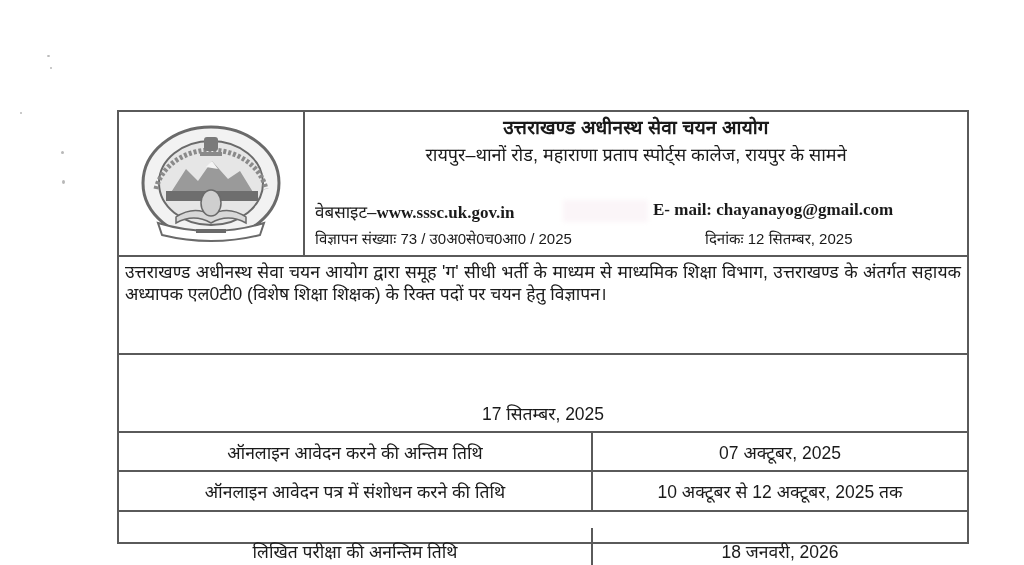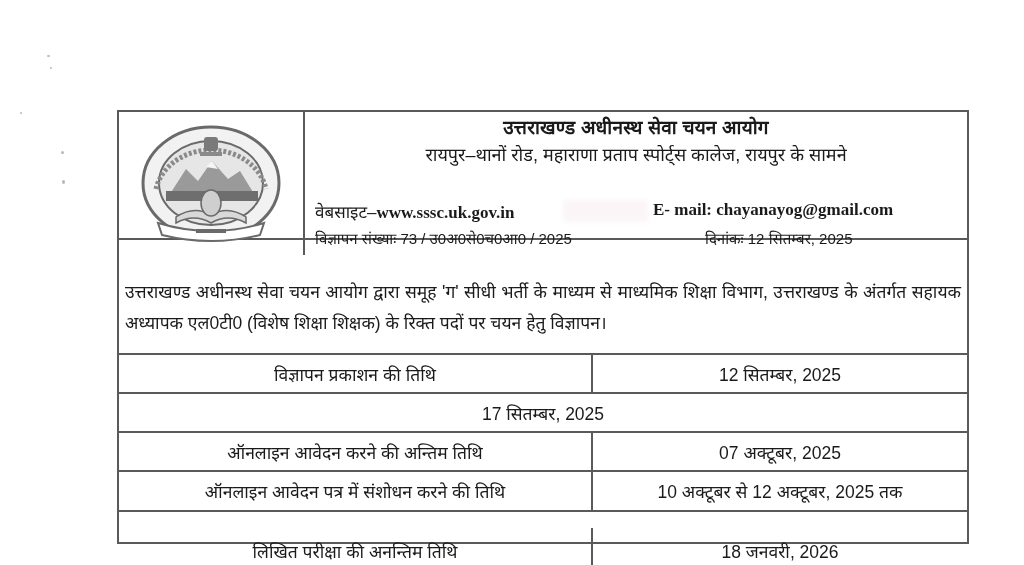--- a/index.html
+++ b/index.html
@@ -28,21 +28,21 @@
       width: 852px;
       height: 434px;
       border: 2px solid #5a5a5a;
       box-sizing: border-box;
     }
     .header {
       position: absolute;
       left: 0;
       top: 0;
       width: 100%;
-      height: 128px;
+      height: 145px;
       border-bottom: 2px solid #5a5a5a;
       box-sizing: border-box;
     }
     .logo-cell {
       position: absolute;
       left: 0;
       top: 0;
       width: 186px;
       height: 143px;
       border-right: 2px solid #5a5a5a;
@@ -126,23 +126,23 @@
       font-size: 15px;
     }
     .intro {
       position: absolute;
       left: 0;
       top: 145px;
       width: 100%;
       height: 98px;
       border-bottom: 2px solid #5a5a5a;
       box-sizing: border-box;
-      padding: 20px 6px 0 6px;
+      padding: 4px 6px 0 6px;
       font-size: 17.5px;
-      line-height: 31px;
+      line-height: 22px;
       text-align: justify;
     }
     .dates-table {
       position: absolute;
       left: 0;
       top: 243px;
       width: 100%;
       height: 187px;
     }
     .row {
@@ -219,24 +219,20 @@
       </div>
 
       <div class="adv-no">विज्ञापन संख्याः 73 / उ0अ0से0च0आ0 / 2025</div>
       <div class="adv-date">दिनांकः 12 सितम्बर, 2025</div>
     </div>
   </div>
 
   <div class="intro">उत्तराखण्ड अधीनस्थ सेवा चयन आयोग द्वारा समूह 'ग' सीधी भर्ती के माध्यम से माध्यमिक शिक्षा विभाग, उत्तराखण्ड के अंतर्गत सहायक अध्यापक एल0टी0 (विशेष शिक्षा शिक्षक) के रिक्त पदों पर चयन हेतु विज्ञापन।</div>
 
   <div class="dates-table">
-    <div class="row" style="top:0;height:39px;">
-      <div class="cell-label">विज्ञापन प्रकाशन की तिथि</div>
-      <div class="cell-value">12 सितम्बर, 2025</div>
-    </div>
     <div class="row" style="top:39px;height:39px;">
       <div class="cell-value">17 सितम्बर, 2025</div>
     </div>
     <div class="row" style="top:78px;height:39px;">
       <div class="cell-label">ऑनलाइन आवेदन करने की अन्तिम तिथि</div>
       <div class="cell-value">07 अक्टूबर, 2025</div>
     </div>
     <div class="row" style="top:117px;height:40px;">
       <div class="cell-label">ऑनलाइन आवेदन पत्र में संशोधन करने की तिथि</div>
       <div class="cell-value">10 अक्टूबर से 12 अक्टूबर, 2025 तक</div>

